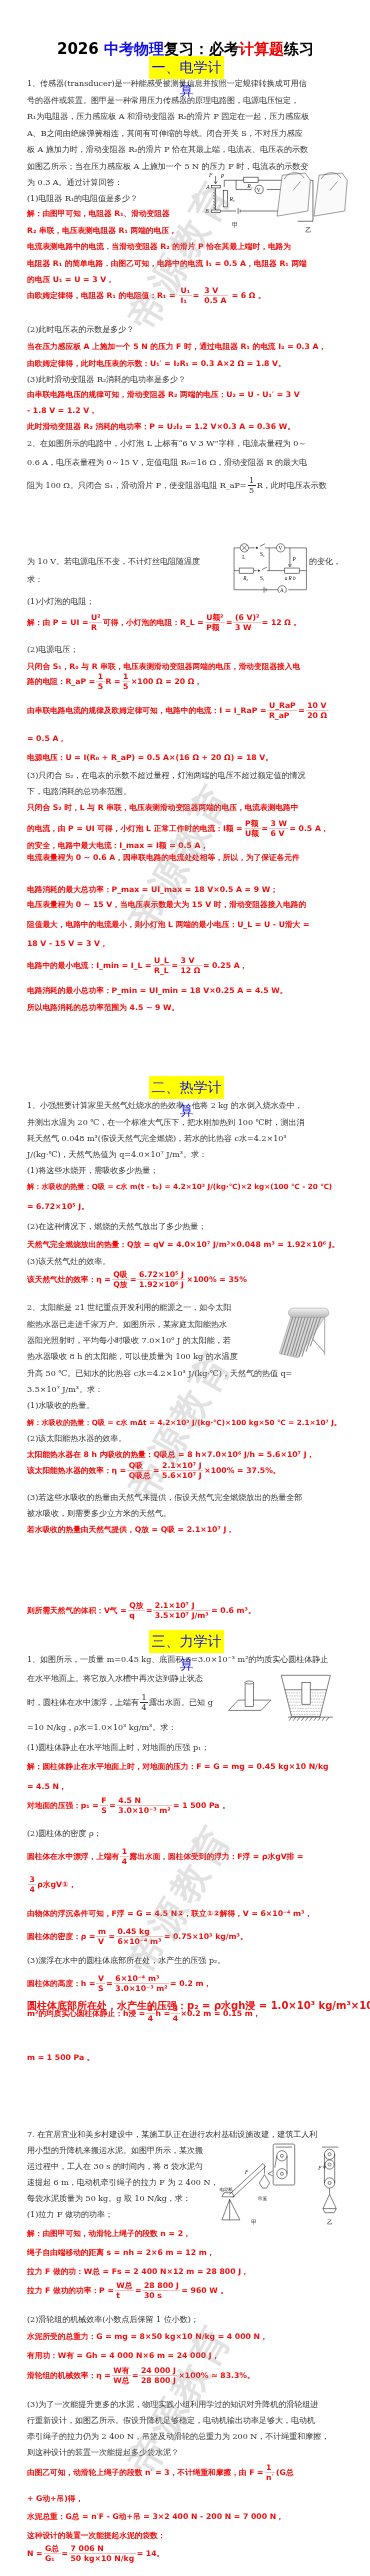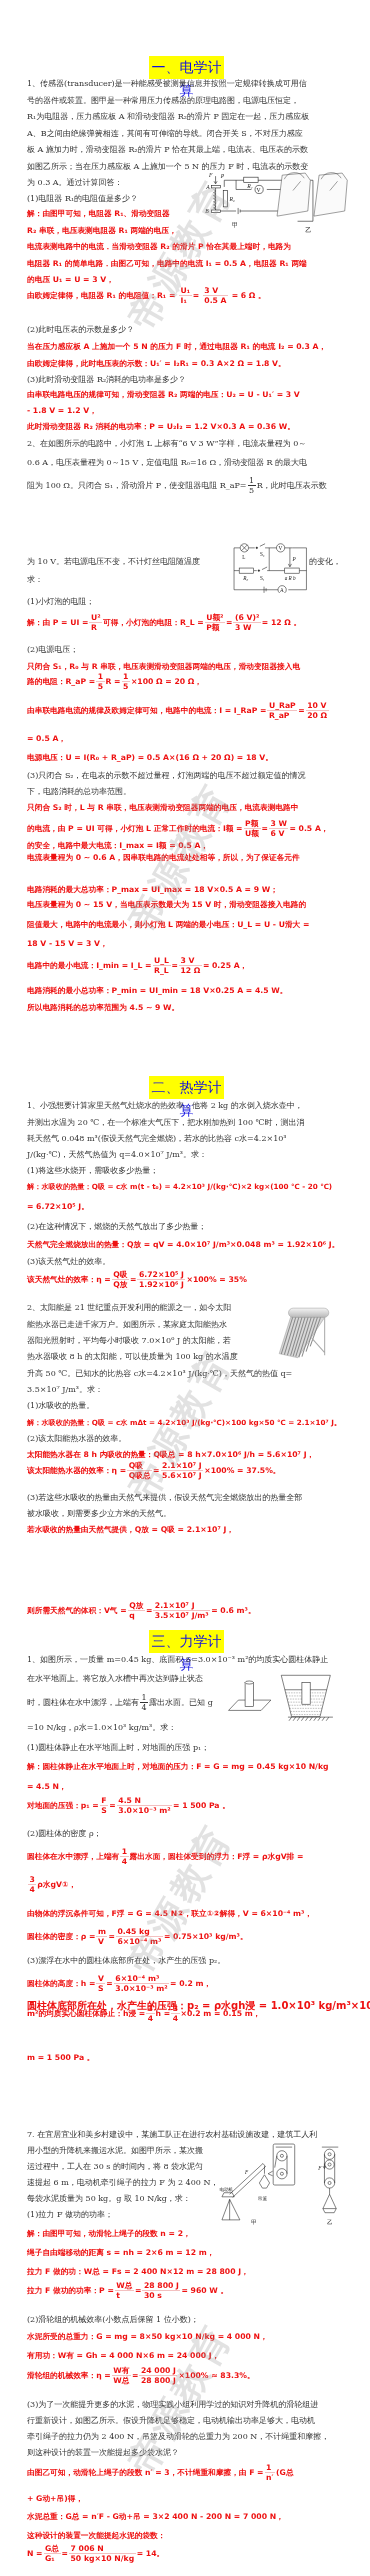--- a/index.html
+++ b/index.html
@@ -16,20 +16,21 @@
   .frac .n{display:block;border-bottom:0.5px solid #f3c0c0;padding:0 1.5px;}
   .frac .d{display:block;padding:0 1.5px;}
   .fig{position:absolute;}
   .wm{position:absolute;font-family:"DejaVu Sans","Liberation Sans",sans-serif;font-size:37px;font-weight:bold;color:rgba(150,150,150,0.28);transform:rotate(-60deg);transform-origin:left top;letter-spacing:4.1px;pointer-events:none;white-space:nowrap;}
 </style>
 </head>
 <body>
 
 <div class="page">
 
+  <div class="title"><span>2026 </span><span class="blue">中考物理</span><span>复习：必考</span><span class="red">计算题</span><span>练习</span></div>
 
   <div class="sec" style="top:56px">一、电学计算</div>
 
   <div class="ln q" style="top:78px">1、传感器(transducer)是一种能感受被测量信息并按照一定规律转换成可用信</div>
   <div class="ln q" style="top:95px">号的器件或装置。图甲是一种常用压力传感器的原理电路图，电源电压恒定，</div>
   <div class="ln q" style="top:111px">R₁为电阻器，压力感应板 A 和滑动变阻器 R₂的滑片 P 固定在一起，压力感应板</div>
   <div class="ln q" style="top:128px">A、B之间由绝缘弹簧相连，其间有可伸缩的导线。闭合开关 S，不对压力感应</div>
   <div class="ln q" style="top:144px">板 A 施加力时，滑动变阻器 R₂的滑片 P 恰在其最上端，电流表、电压表的示数</div>
   <div class="ln q" style="top:161px">如图乙所示；当在压力感应板 A 上施加一个 5 N 的压力 F 时，电流表的示数变</div>
   <div class="ln q" style="top:177px">为 0.3 A。通过计算回答：</div>

